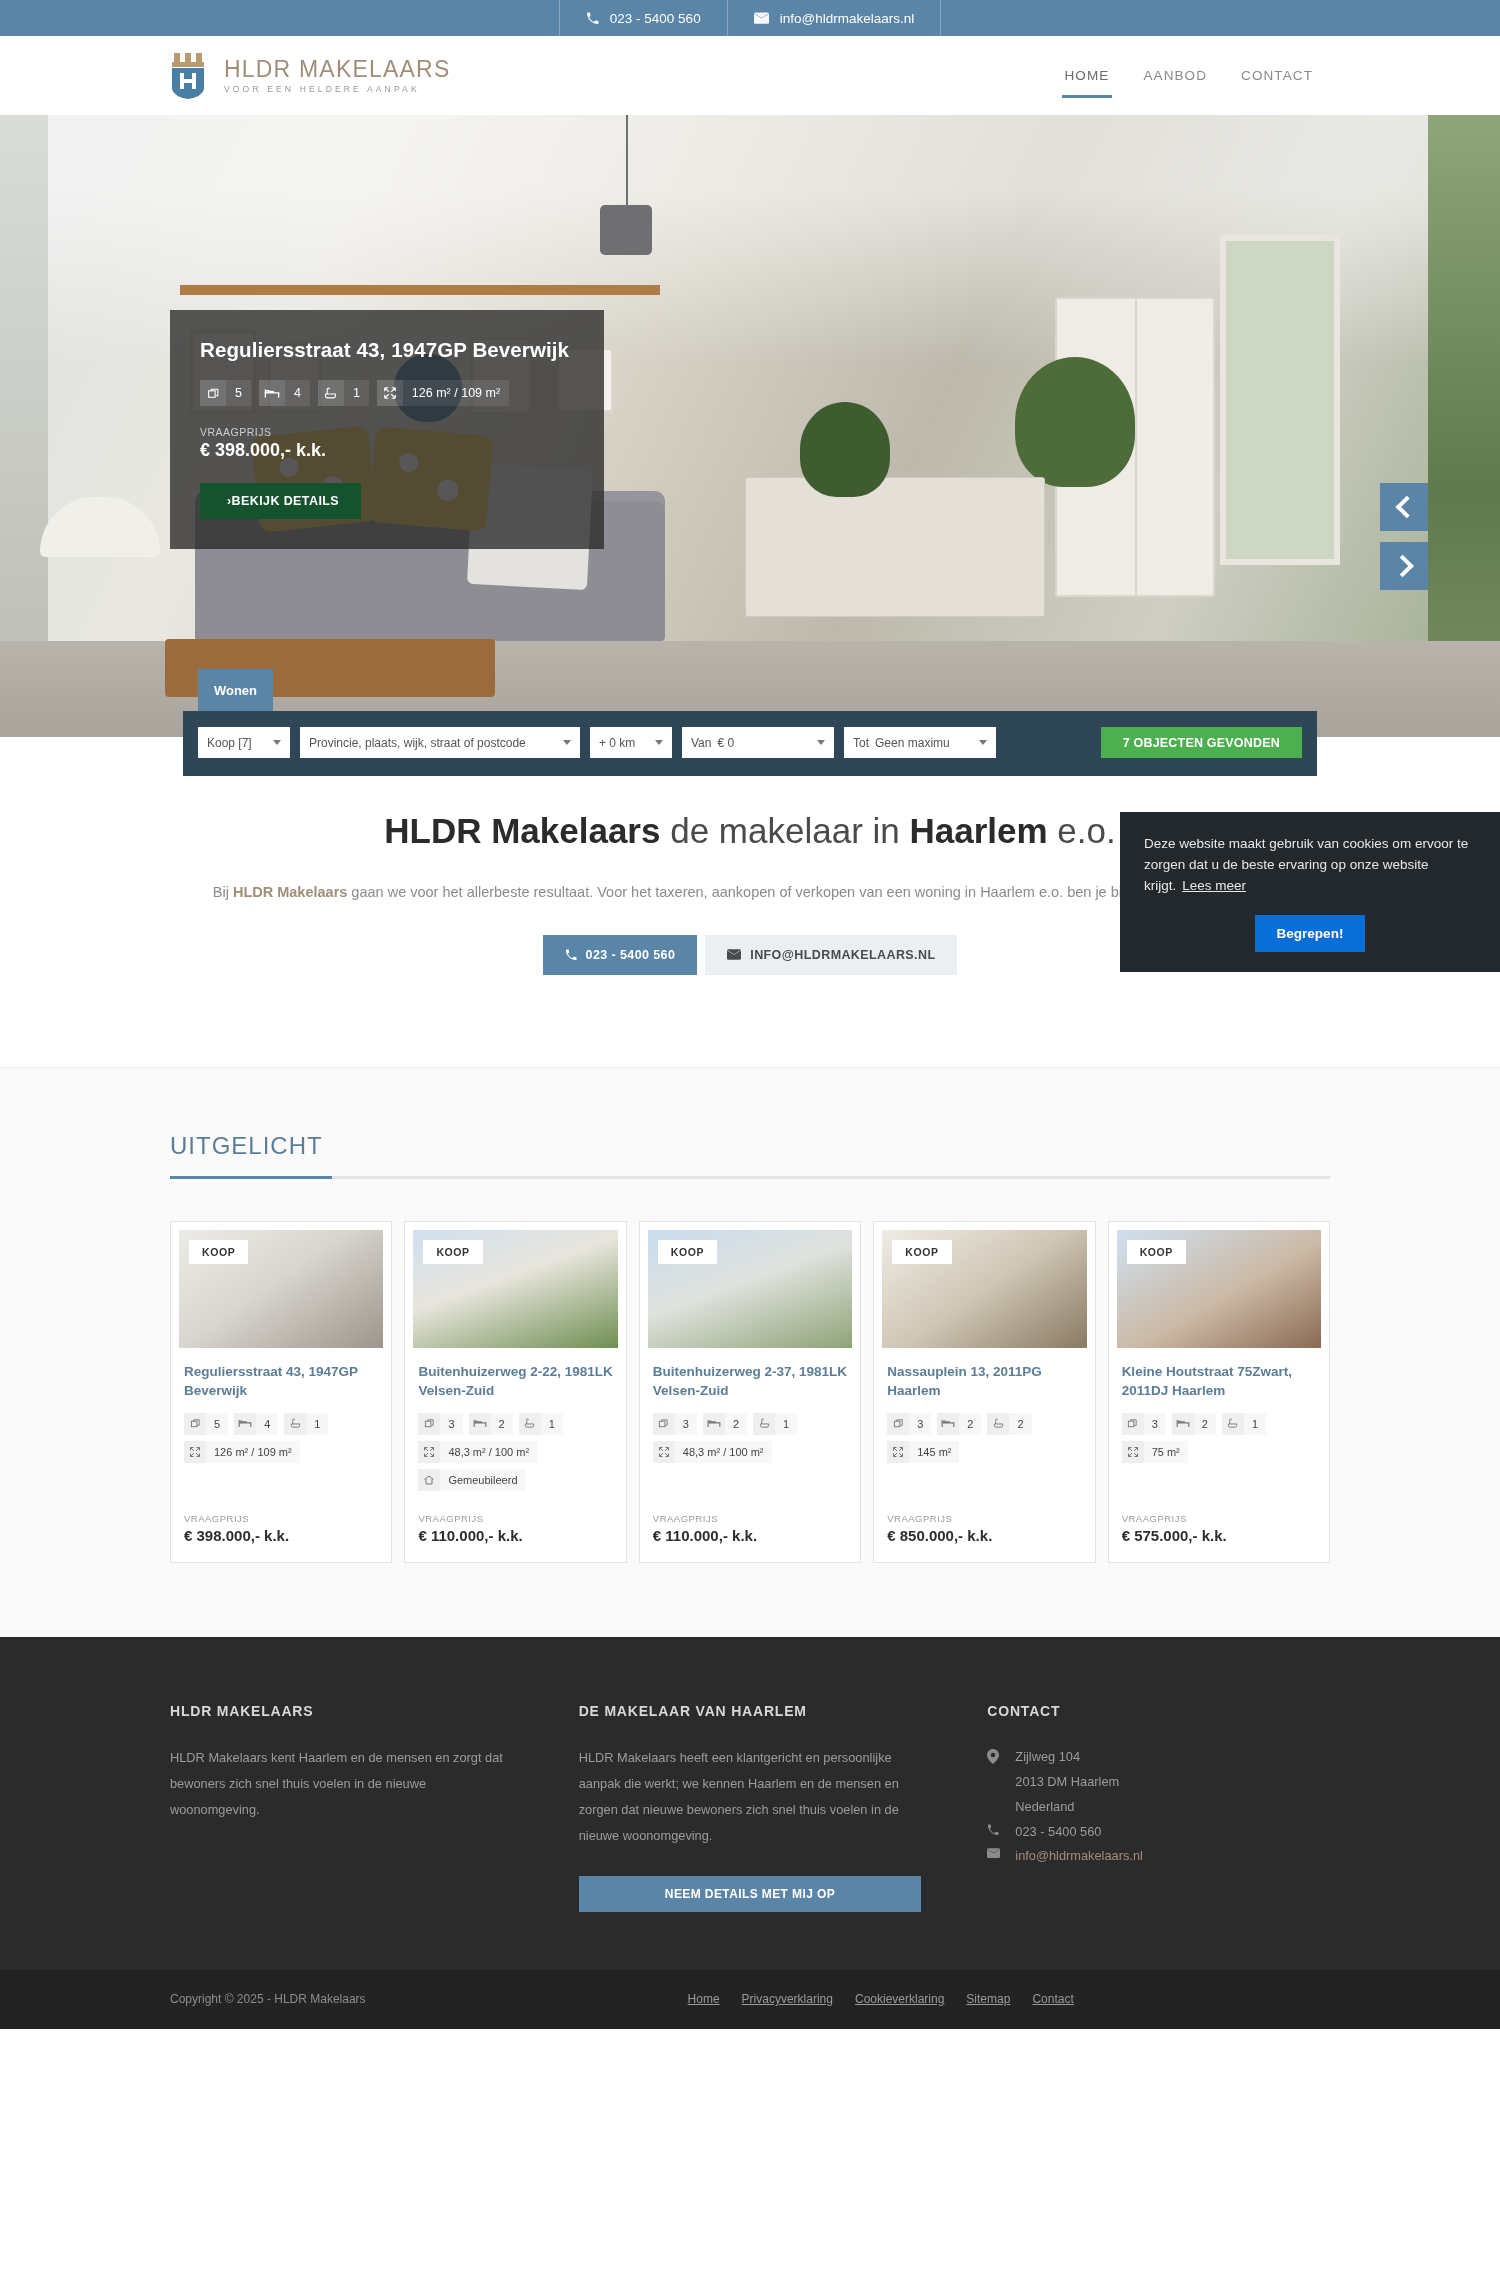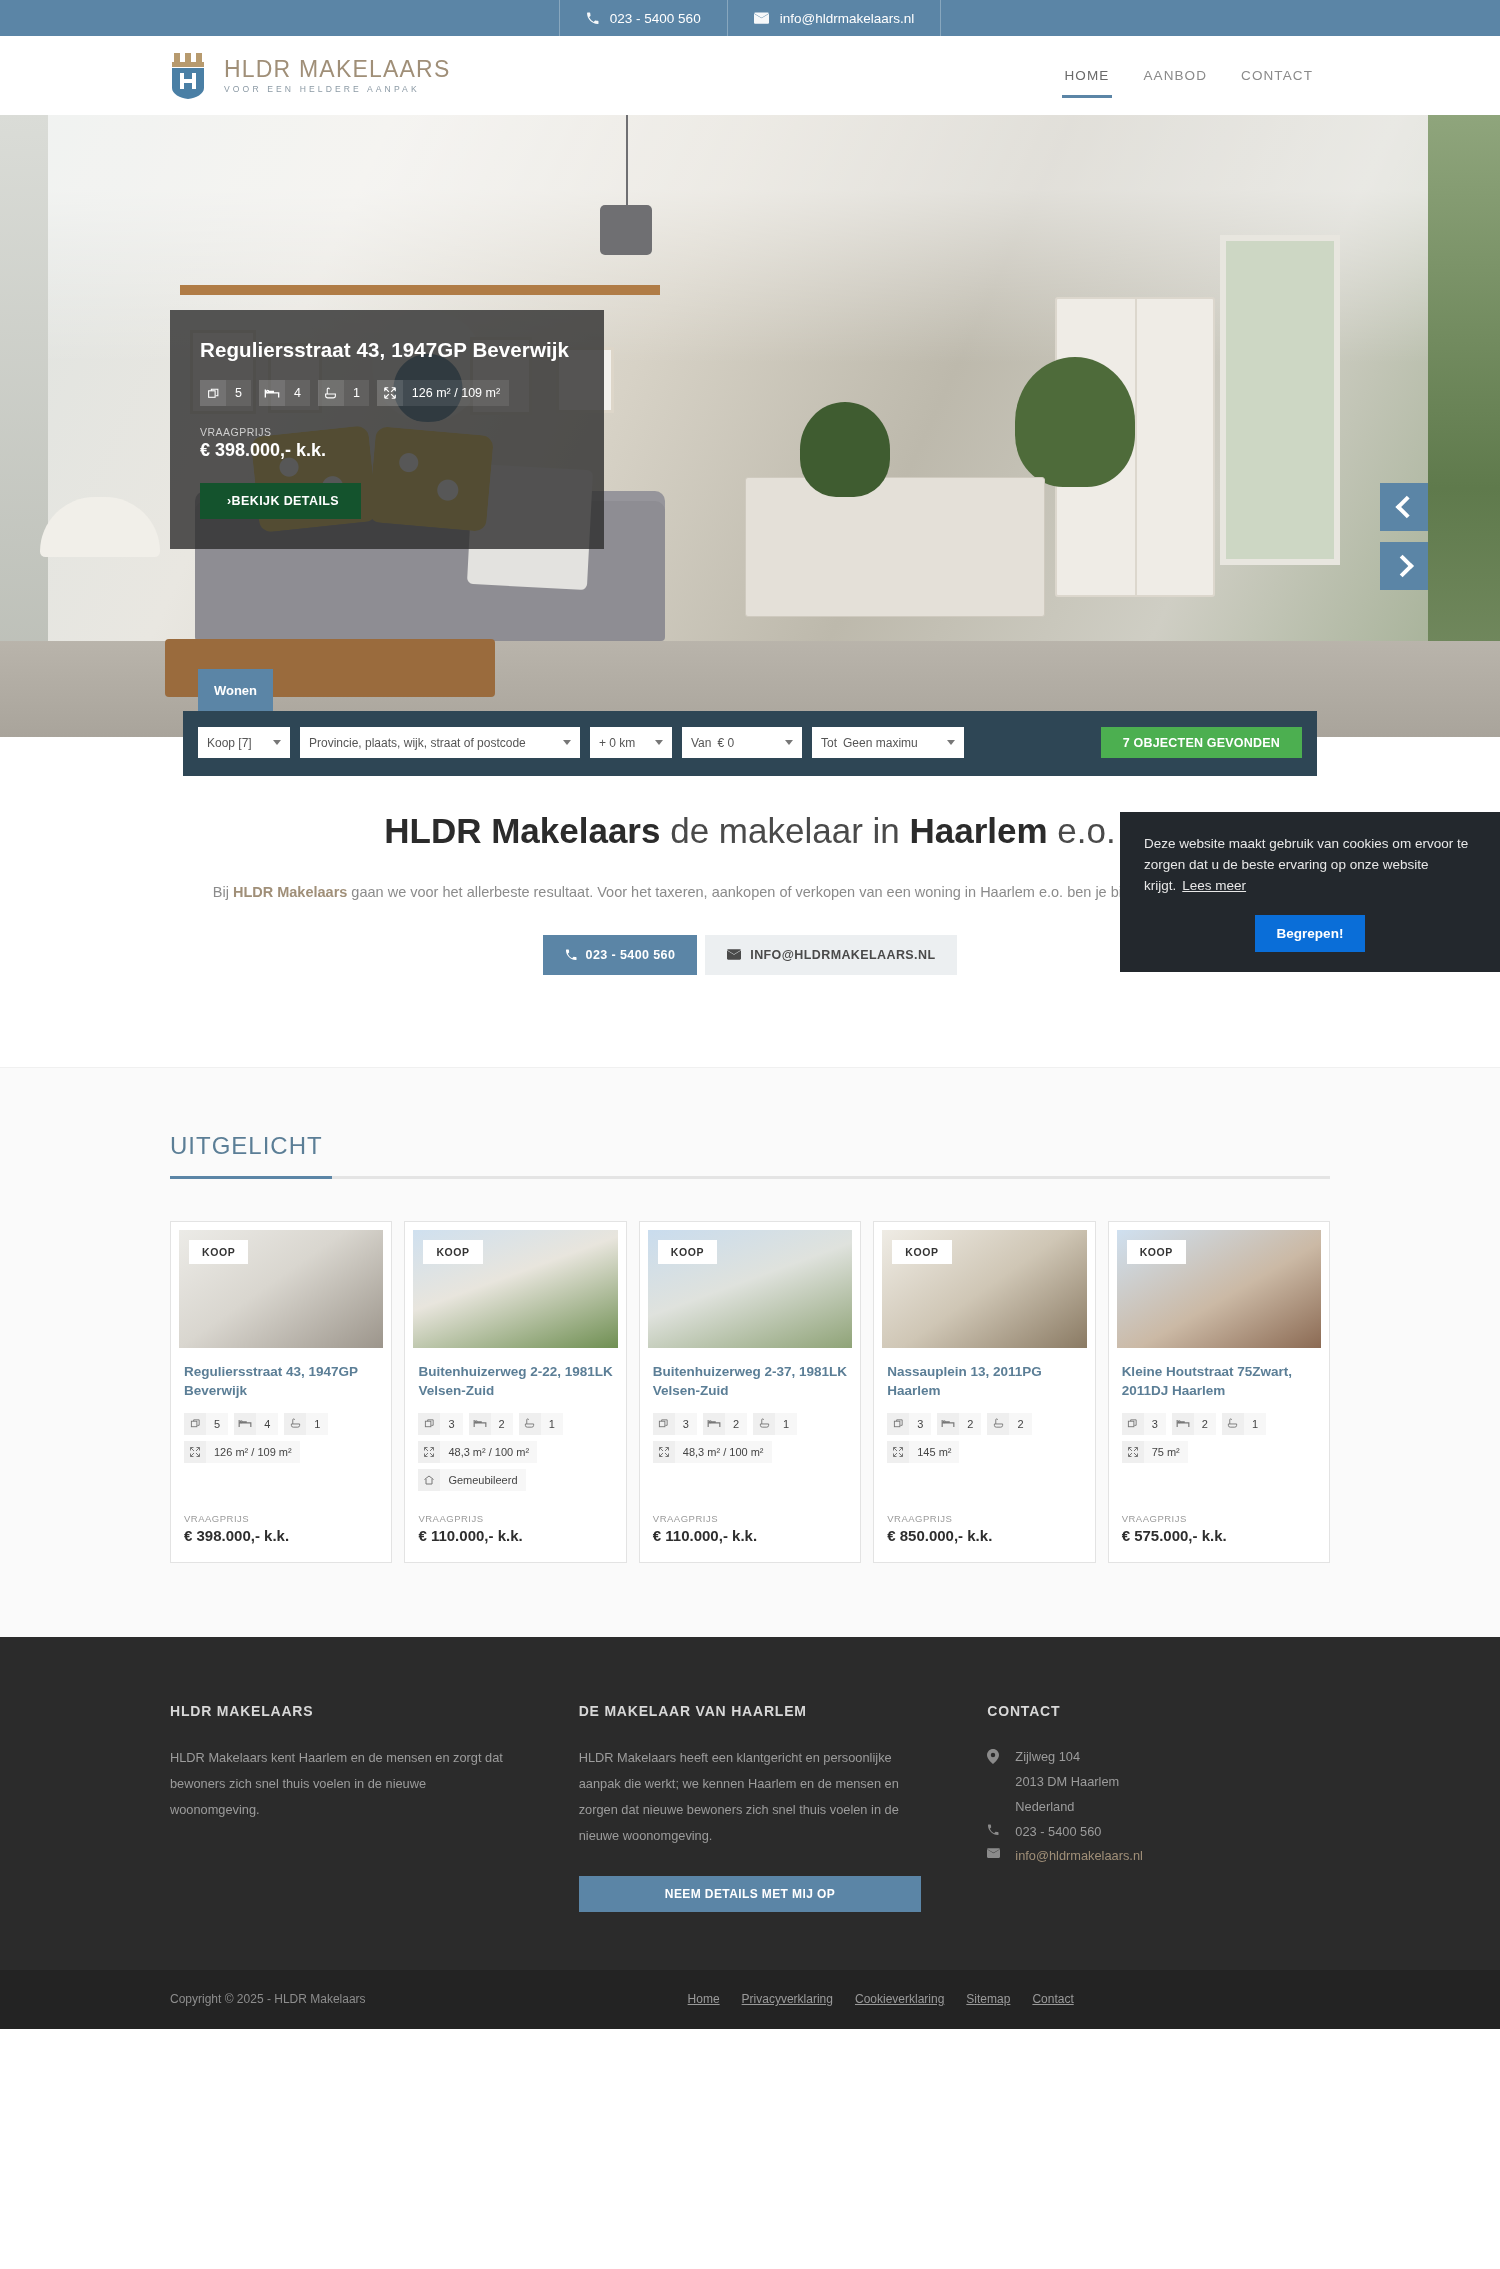--- a/index.html
+++ b/index.html
@@ -246,21 +246,21 @@
     font-size: 12px; color: #555; cursor: pointer;
   }
   .sel .caret {
     width: 0; height: 0; margin-left: 8px;
     border-left: 4.5px solid transparent; border-right: 4.5px solid transparent;
     border-top: 5px solid #777;
   }
   .sel-koop { width: 92px; }
   .sel-loc { width: 280px; }
   .sel-km  { width: 82px; }
-  .sel-van { width: 120px; }
+  .sel-van { width: 152px; }
   .sel-tot { width: 152px; }
   .sel-van .pre, .sel-tot .pre { color: #555; margin-right: 6px; }
   .btn-search {
     background: #4caf50; color: #fff;
     font-size: 12.5px; font-weight: 700; letter-spacing: .2px;
     height: 31px; padding: 0 22px;
     display: flex; align-items: center; justify-content: center;
     cursor: pointer; margin-left: auto;
   }
 

